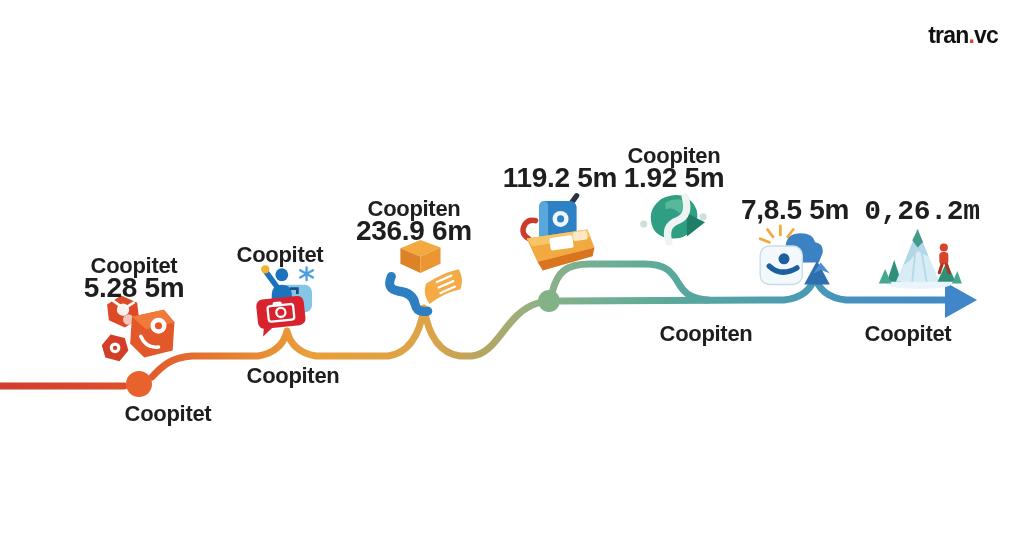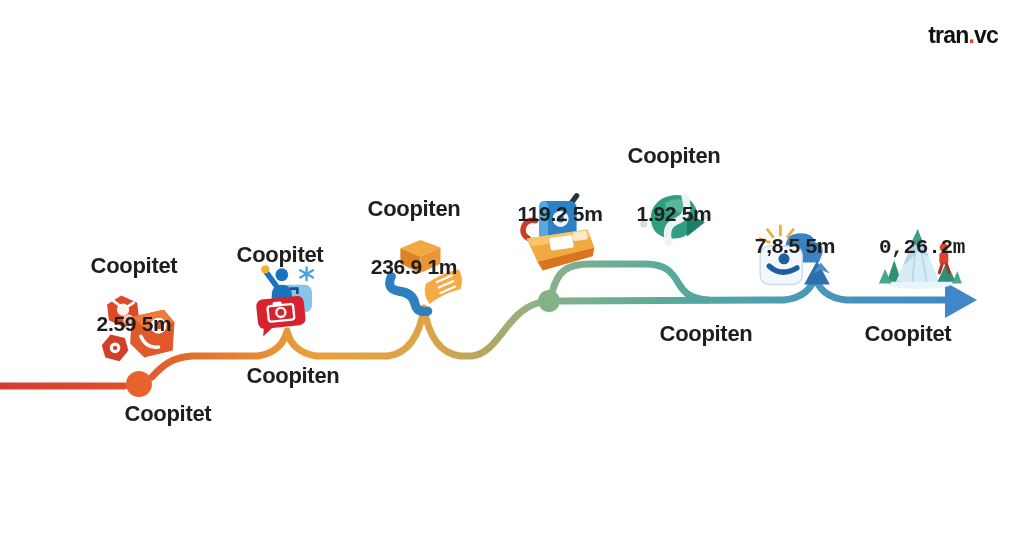--- a/index.html
+++ b/index.html
@@ -7,21 +7,21 @@
     position:relative;width:1024px;height:559px;background:#ffffff;overflow:hidden;
     font-family:"Liberation Sans",sans-serif;
   }
   .timeline-svg{position:absolute;left:0;top:0;width:1024px;height:559px;}
   .icon{position:absolute;}
   .ms-block{
     position:absolute;transform:translateX(-50%);text-align:center;white-space:nowrap;
     color:#1e1e1e;font-weight:700;letter-spacing:-0.3px;
   }
   .ms-title{font-size:22px;line-height:23px;}
-  .ms-value{font-size:21px;line-height:22px;margin-top:36px;}
+  .ms-value{font-size:28px;line-height:22px;}
   .below-label{
     position:absolute;transform:translateX(-50%);white-space:nowrap;
     color:#1e1e1e;font-weight:700;font-size:22px;letter-spacing:-0.3px;
   }
   .logo{
     position:absolute;top:22px;right:26px;font-size:23px;font-weight:700;
     letter-spacing:-0.8px;color:#111;white-space:nowrap;
   }
   .logo .dot{color:#d8432b;}
   .stroke{fill:none;stroke:url(#lg);stroke-width:7;stroke-linecap:round;stroke-linejoin:round;}
@@ -170,30 +170,30 @@
     <polygon points="46,6 52,20 46,26 40,18" fill="#2f8f78" opacity="0.85"></polygon>
     <polygon points="68,64 78,42 88,64" fill="#2f8f78"></polygon>
     <polygon points="84,66 90,52 95,66" fill="#45a88c"></polygon>
     <circle cx="75" cy="26" r="4.5" fill="#d8432b"></circle>
     <rect x="70" y="31" width="10" height="14" rx="4" fill="#d8432b"></rect>
     <path d="M73 45 l-3 9 M78 45 l3 9" stroke="#b2331f" stroke-width="3.5" stroke-linecap="round"></path>
   </svg>
 
   <div class="ms-block" style="left:134px;top:254px;">
     <div class="ms-title">Coopitet</div>
-    <div class="ms-value">2.59 5m</div>
+    <div class="ms-value">5.28 5m</div>
   </div>
 
   <div class="ms-block" style="left:280px;top:243px;">
     <div class="ms-title">Coopitet</div>
   </div>
 
   <div class="ms-block" style="left:414px;top:197px;">
     <div class="ms-title">Coopiten</div>
-    <div class="ms-value">236.9 1m</div>
+    <div class="ms-value">236.9 6m</div>
   </div>
 
   <div class="ms-block" style="left:560px;top:167px;">
     <div class="ms-value">119.2 5m</div>
   </div>
 
   <div class="ms-block" style="left:674px;top:144px;">
     <div class="ms-title">Coopiten</div>
     <div class="ms-value">1.92 5m</div>
   </div>

